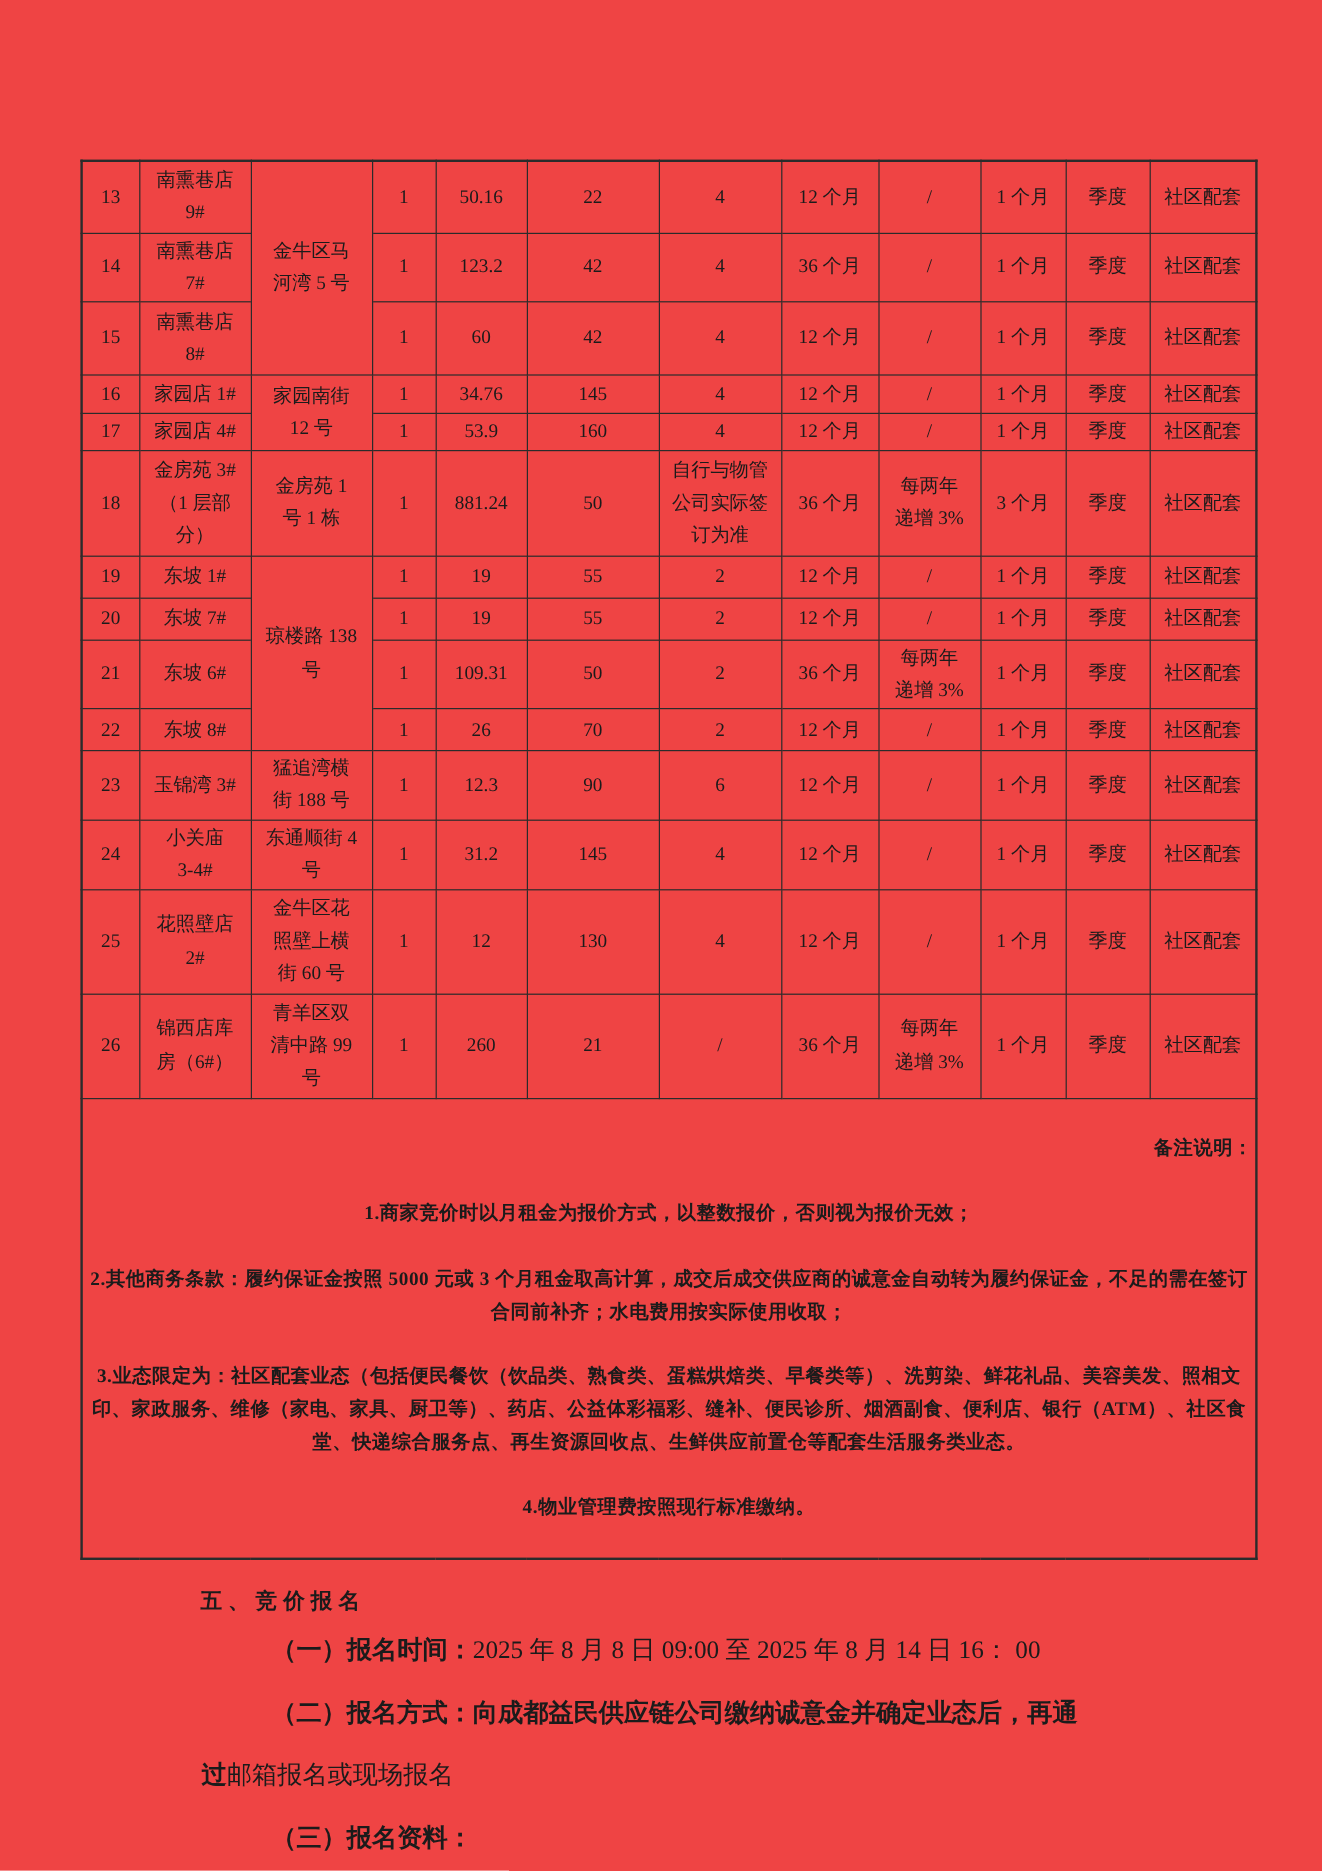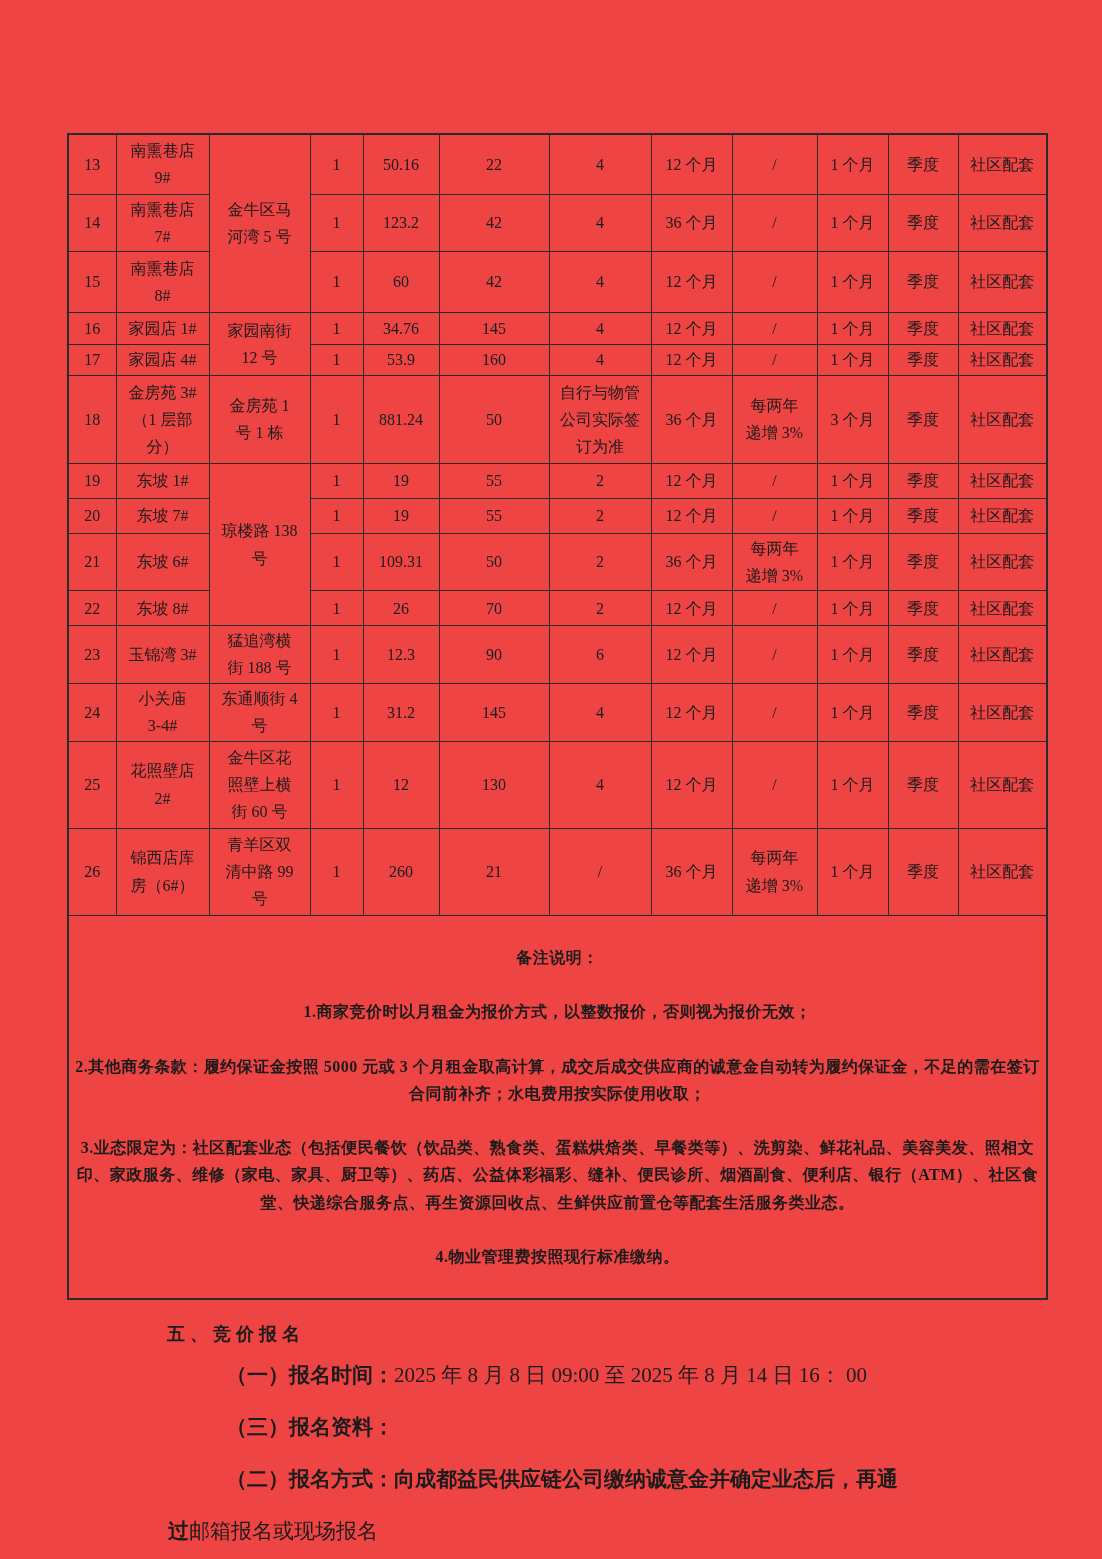--- a/index.html
+++ b/index.html
@@ -36,21 +36,21 @@
     text-align:justify;
     white-space:normal;
     vertical-align:top;
     padding:5px 11px 12px 11px;
     font-weight:bold;
     font-size:17.5px;
     line-height:1.6;
     letter-spacing:0.5px;
     height:238px;
   }
-  .notes-title { font-weight:bold; }
+  .notes-title { font-weight:bold;text-align:right; }
   .section { margin-top:19px; }
   .heading {
     margin-left:100px;
     font-size:18px;
     font-weight:bold;
     letter-spacing:5px;
     line-height:30px;
   }
   p.item {
     margin:0 0 0 101px;
@@ -305,18 +305,18 @@
         </td>
       </tr>
     </tbody>
   </table>
 
   <div class="section">
     <div class="heading">五、竞价报名</div>
 
     <p class="item"><span class="b">（一）报名时间：</span><span class="u">2025 </span><span>年</span><span class="u"> 8 </span><span>月</span><span class="u"> 8 </span><span>日 09:00 至</span><span class="u"> 2025 </span><span>年</span><span class="u"> 8 </span><span>月</span><span class="u"> 14 </span><span>日 16： 00</span></p>
 
+    <p class="item"><span class="b">（二）报名方式：</span><span class="b">向成都益民供应链公司缴纳诚意金并确定业态后，再通</span><br><span class="b">过</span><span>邮箱报名或现场报名</span></p>
+
     <p class="item"><span class="b">（三）报名资料：</span></p>
-
-    <p class="item"><span class="b">（二）报名方式：</span><span class="b">向成都益民供应链公司缴纳诚意金并确定业态后，再通</span><br><span class="b">过</span><span>邮箱报名或现场报名</span></p>
   </div>
 
 </div>
 
 </body></html>

